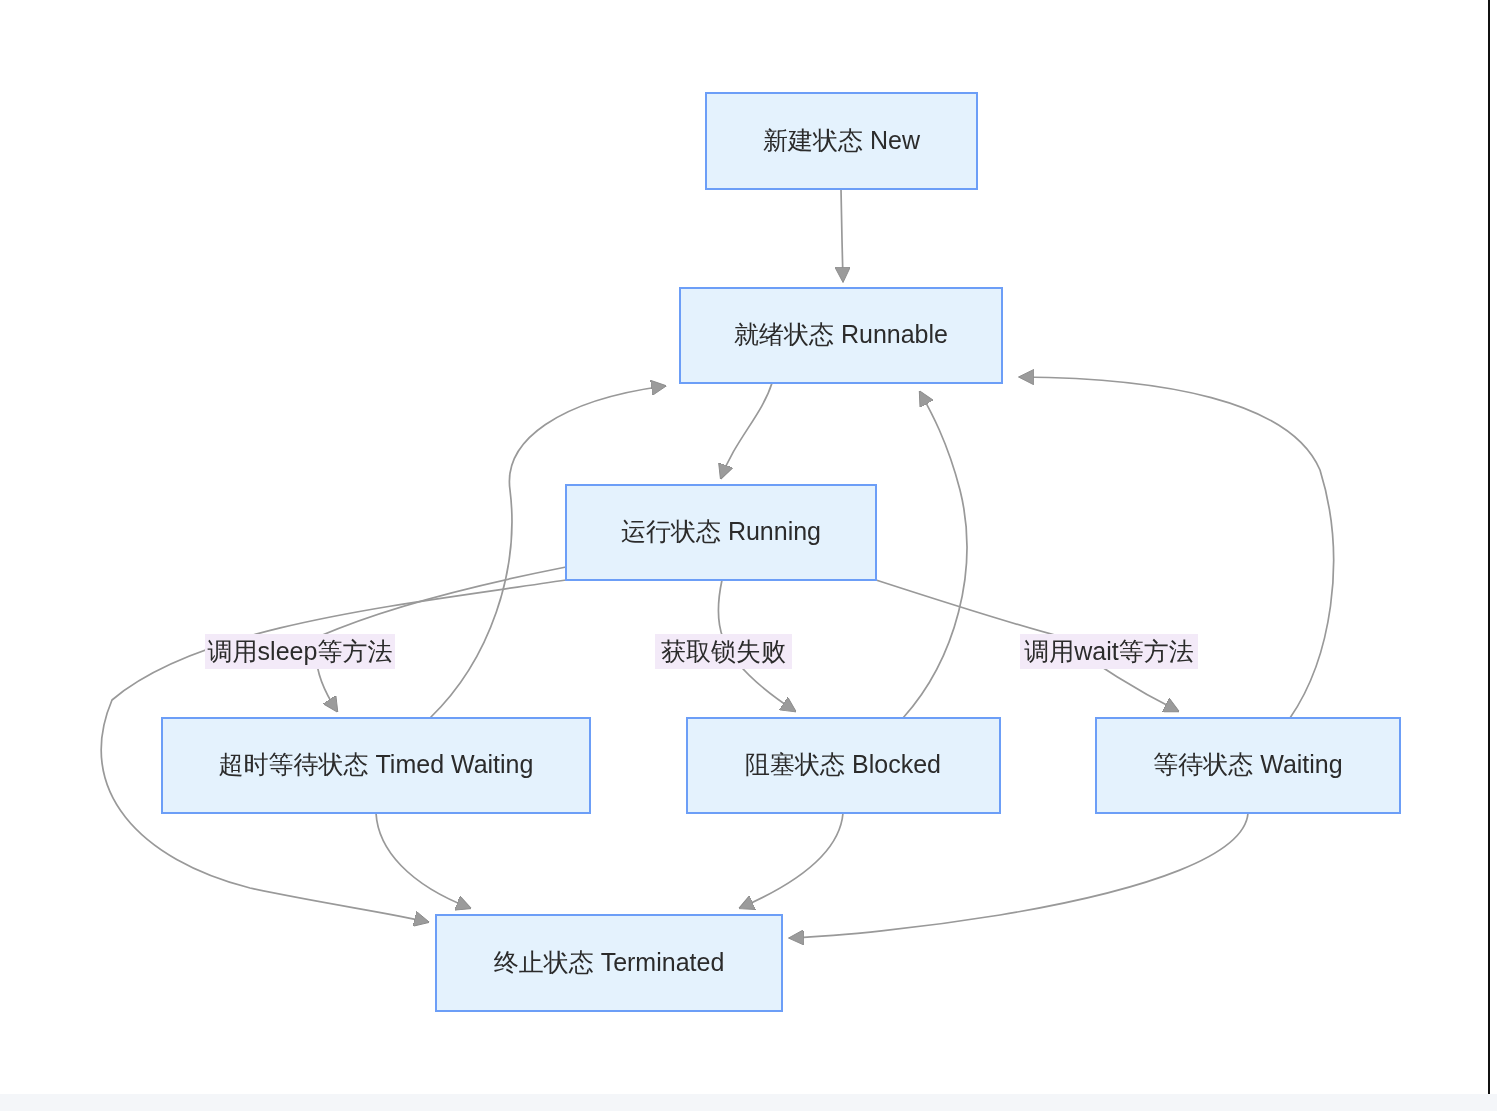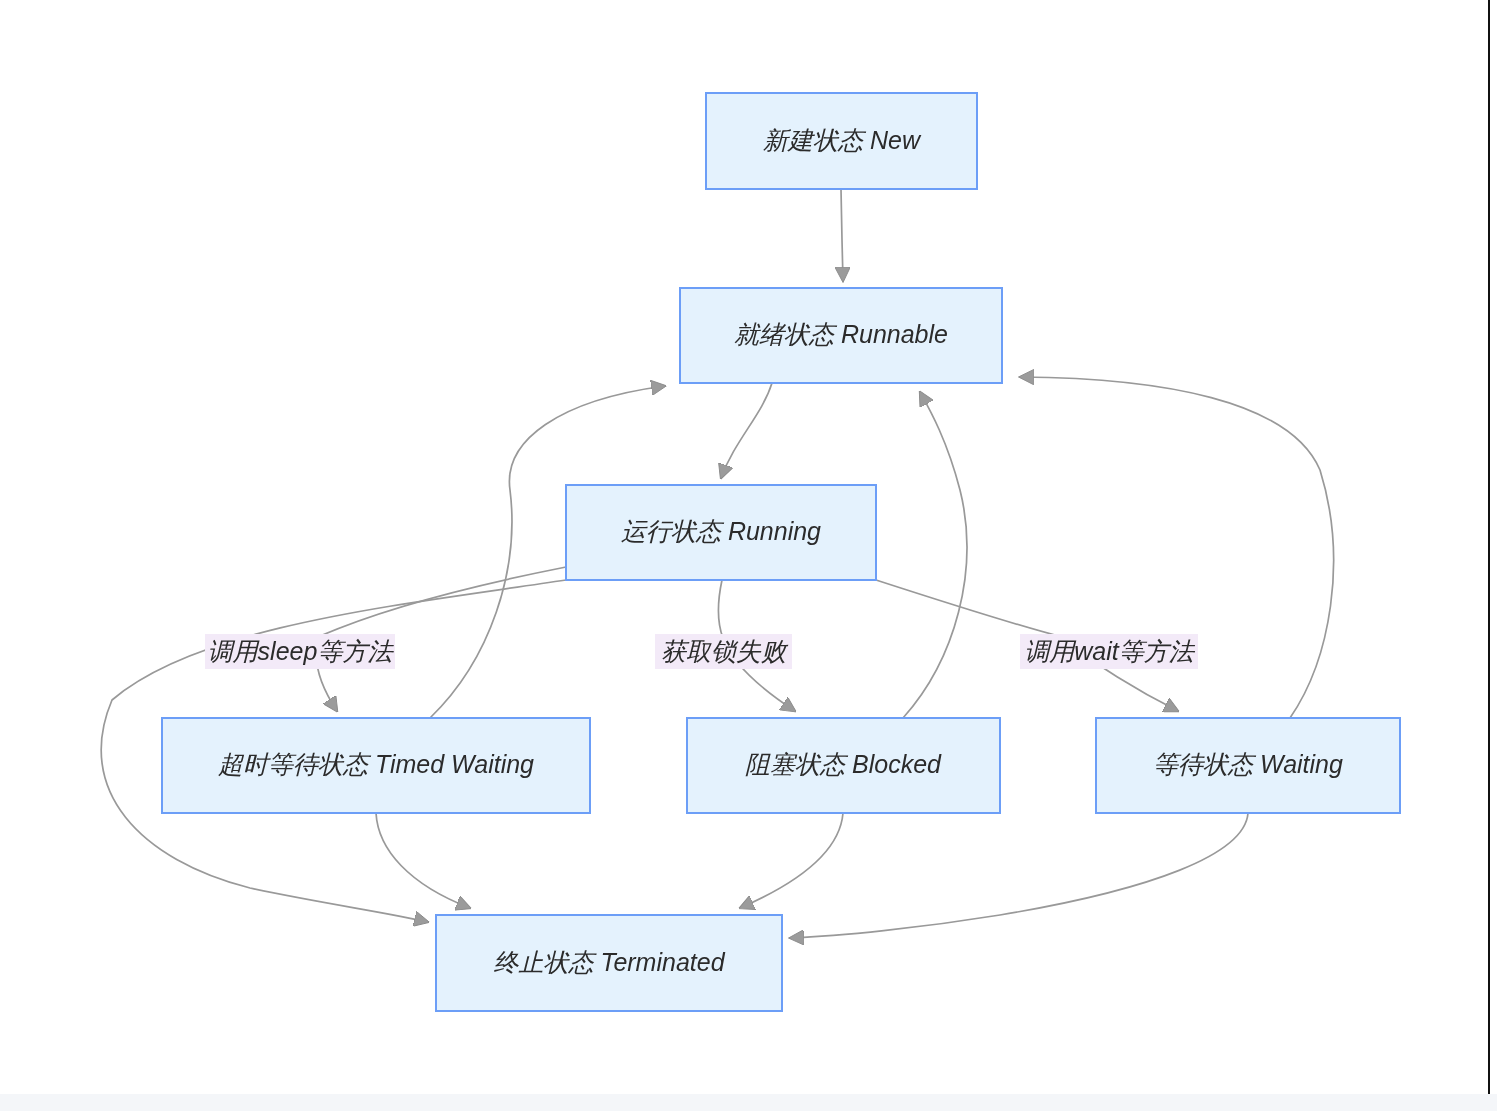--- a/index.html
+++ b/index.html
@@ -15,21 +15,20 @@
     overflow: hidden;
     position: relative;
   }
   #canvas-wrap {
     position: absolute;
     left: 0; top: 0;
     width: 1488px;
     height: 1094px;
     background: #ffffff;
     overflow: hidden;
-    font-style: italic;
   }
   
   #right-border {
     position: absolute;
     left: 1488px;
     top: 0;
     width: 2px;
     height: 1094px;
     background: #111111;
   }

